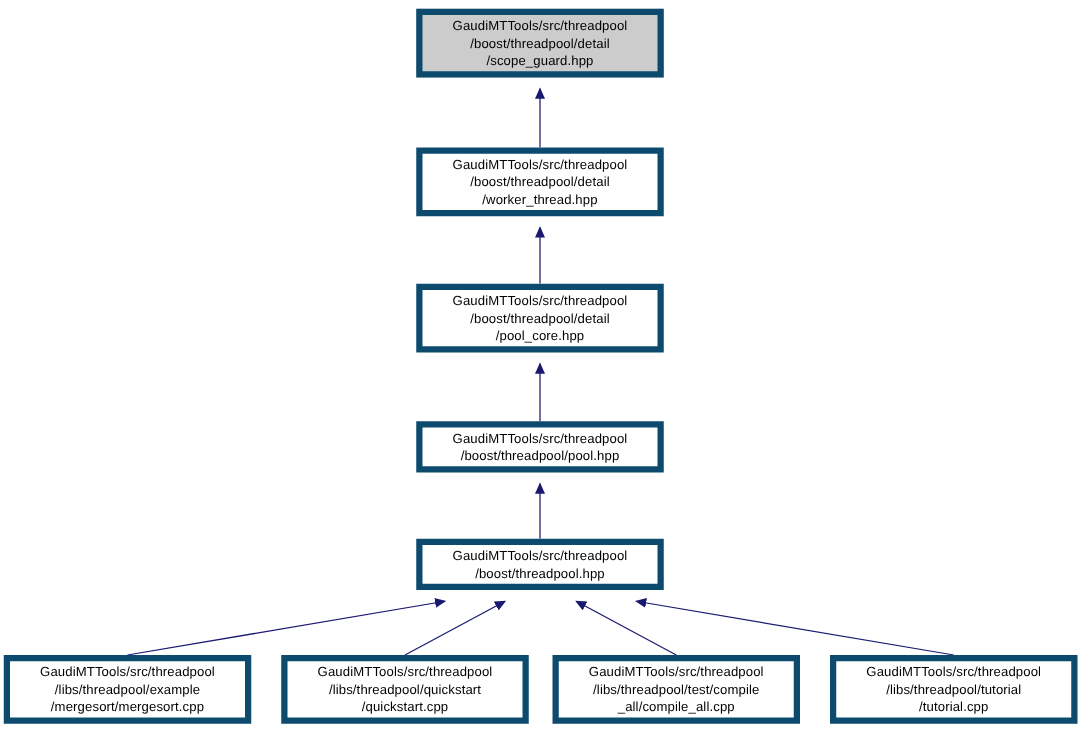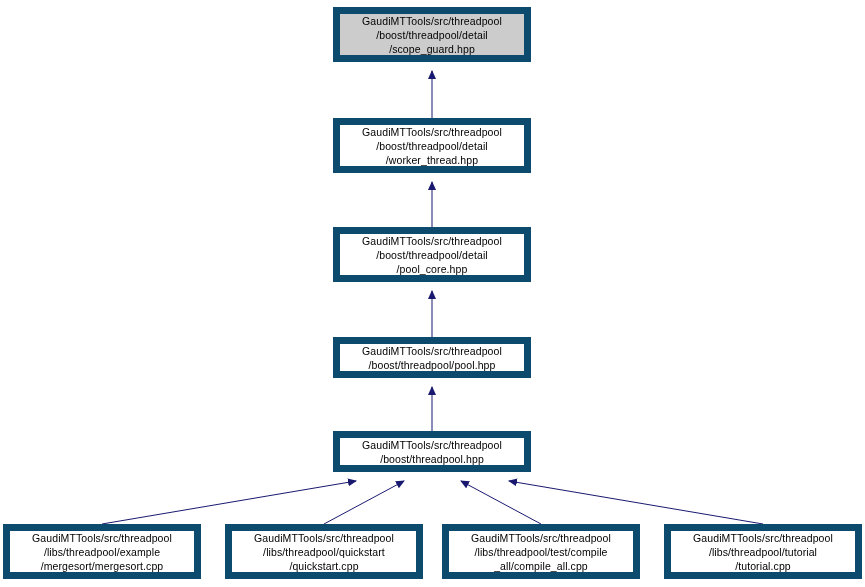--- a/index.html
+++ b/index.html
@@ -21,21 +21,21 @@
     position: absolute;
     left: 0;
     top: 0;
     width: 865px;
     height: 587px;
     pointer-events: none;
   }
   .node {
     position: absolute;
     box-sizing: border-box;
-    border: 7px solid #0c4a6e;
+    border: 5px solid #0c4a6e;
     background: #ffffff;
     color: #000000;
     font-size: 10.5px;
     line-height: 14px;
     text-align: center;
     display: flex;
     align-items: center;
     justify-content: center;
     white-space: pre-line;
     letter-spacing: 0.1px;

